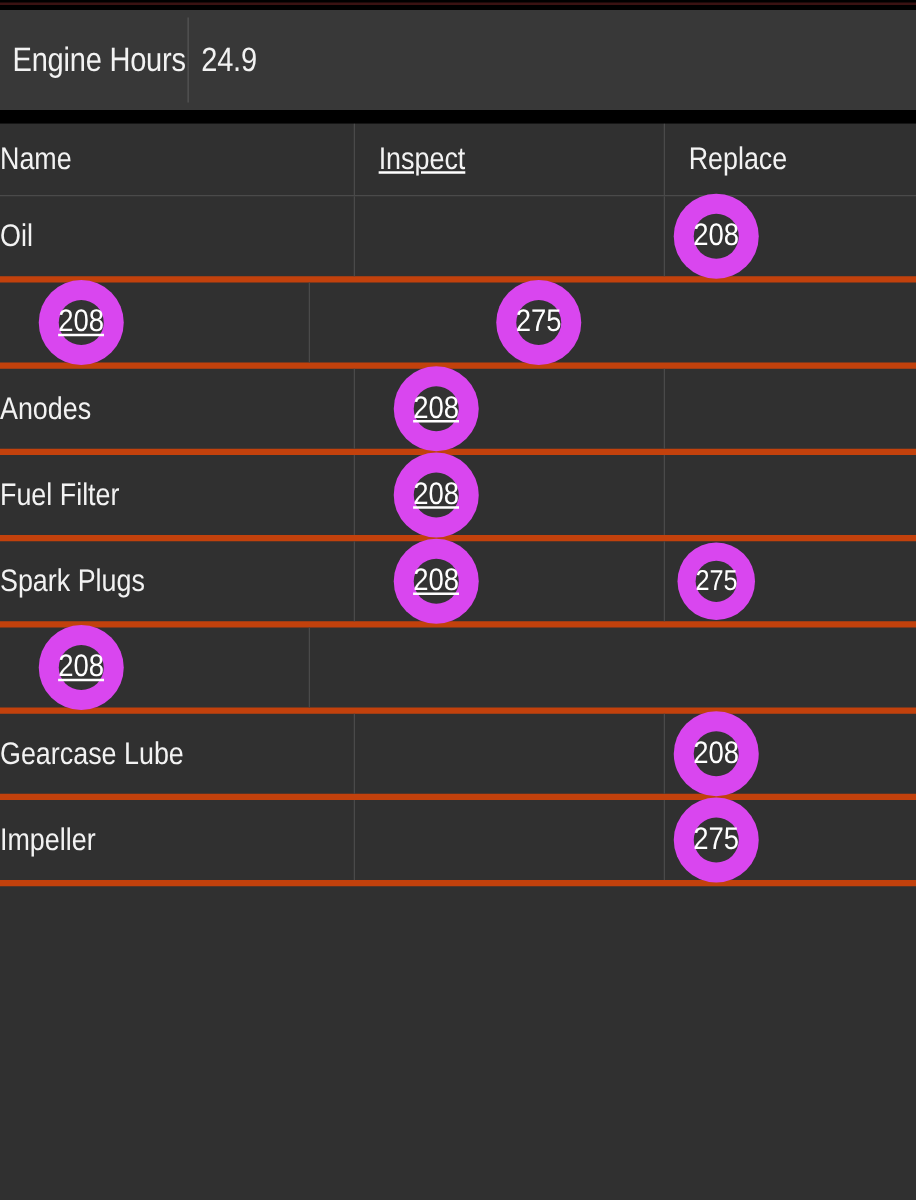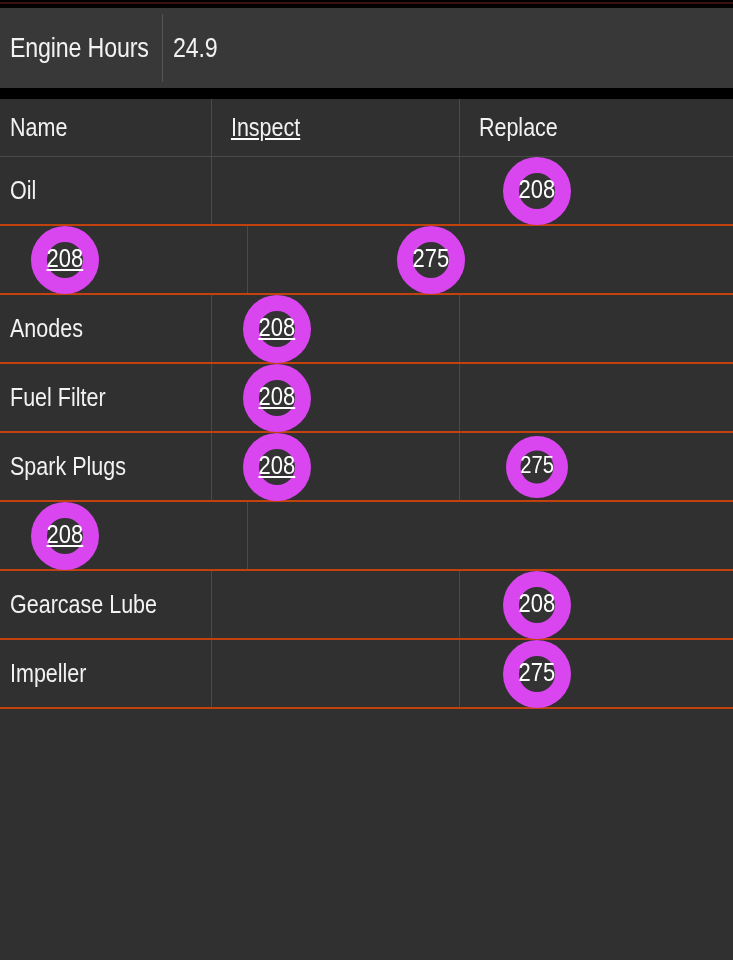--- a/index.html
+++ b/index.html
@@ -41,21 +41,21 @@
     align-items:center;
     position:relative;
   }
   .engine-bar .cell {
     height:80px;
     display:flex;
     align-items:center;
     padding-left:10px;
   }
   .engine-bar .label-cell {
-    width:163px;
+    width:151px;
     position:relative;
   }
   .engine-bar .label-cell::after {
     content:"";
     position:absolute;
     right:0; top:6px;
     width:1px; height:68px;
     background:#555555;
   }
   .engine-bar .value-cell {
@@ -84,37 +84,37 @@
     width:733px;
     background:#303030;
     position:relative;
   }
 
   .row {
     width:733px;
     display:flex;
     align-items:center;
     position:relative;
-    border-bottom:2px solid #c2410c;
+    border-bottom:5px solid #c2410c;
   }
   .row.header-row {
     height:58px;
     border-bottom:1px solid #4a4a4a;
   }
   .row.data-row {
     height:69px;
   }
 
   .col {
     height:100%;
     display:flex;
     align-items:center;
     position:relative;
   }
-  .col-name    { width:212px; padding-left:10px; }
+  .col-name    { width:284px; }
   .col-inspect { width:248px;text-decoration:underline; }
   .col-replace { flex:1; }
 
   .col-name::after,
   .col-inspect::after {
     content:"";
     position:absolute;
     right:0; top:0;
     width:1px; height:100%;
     background:#4a4a4a;

